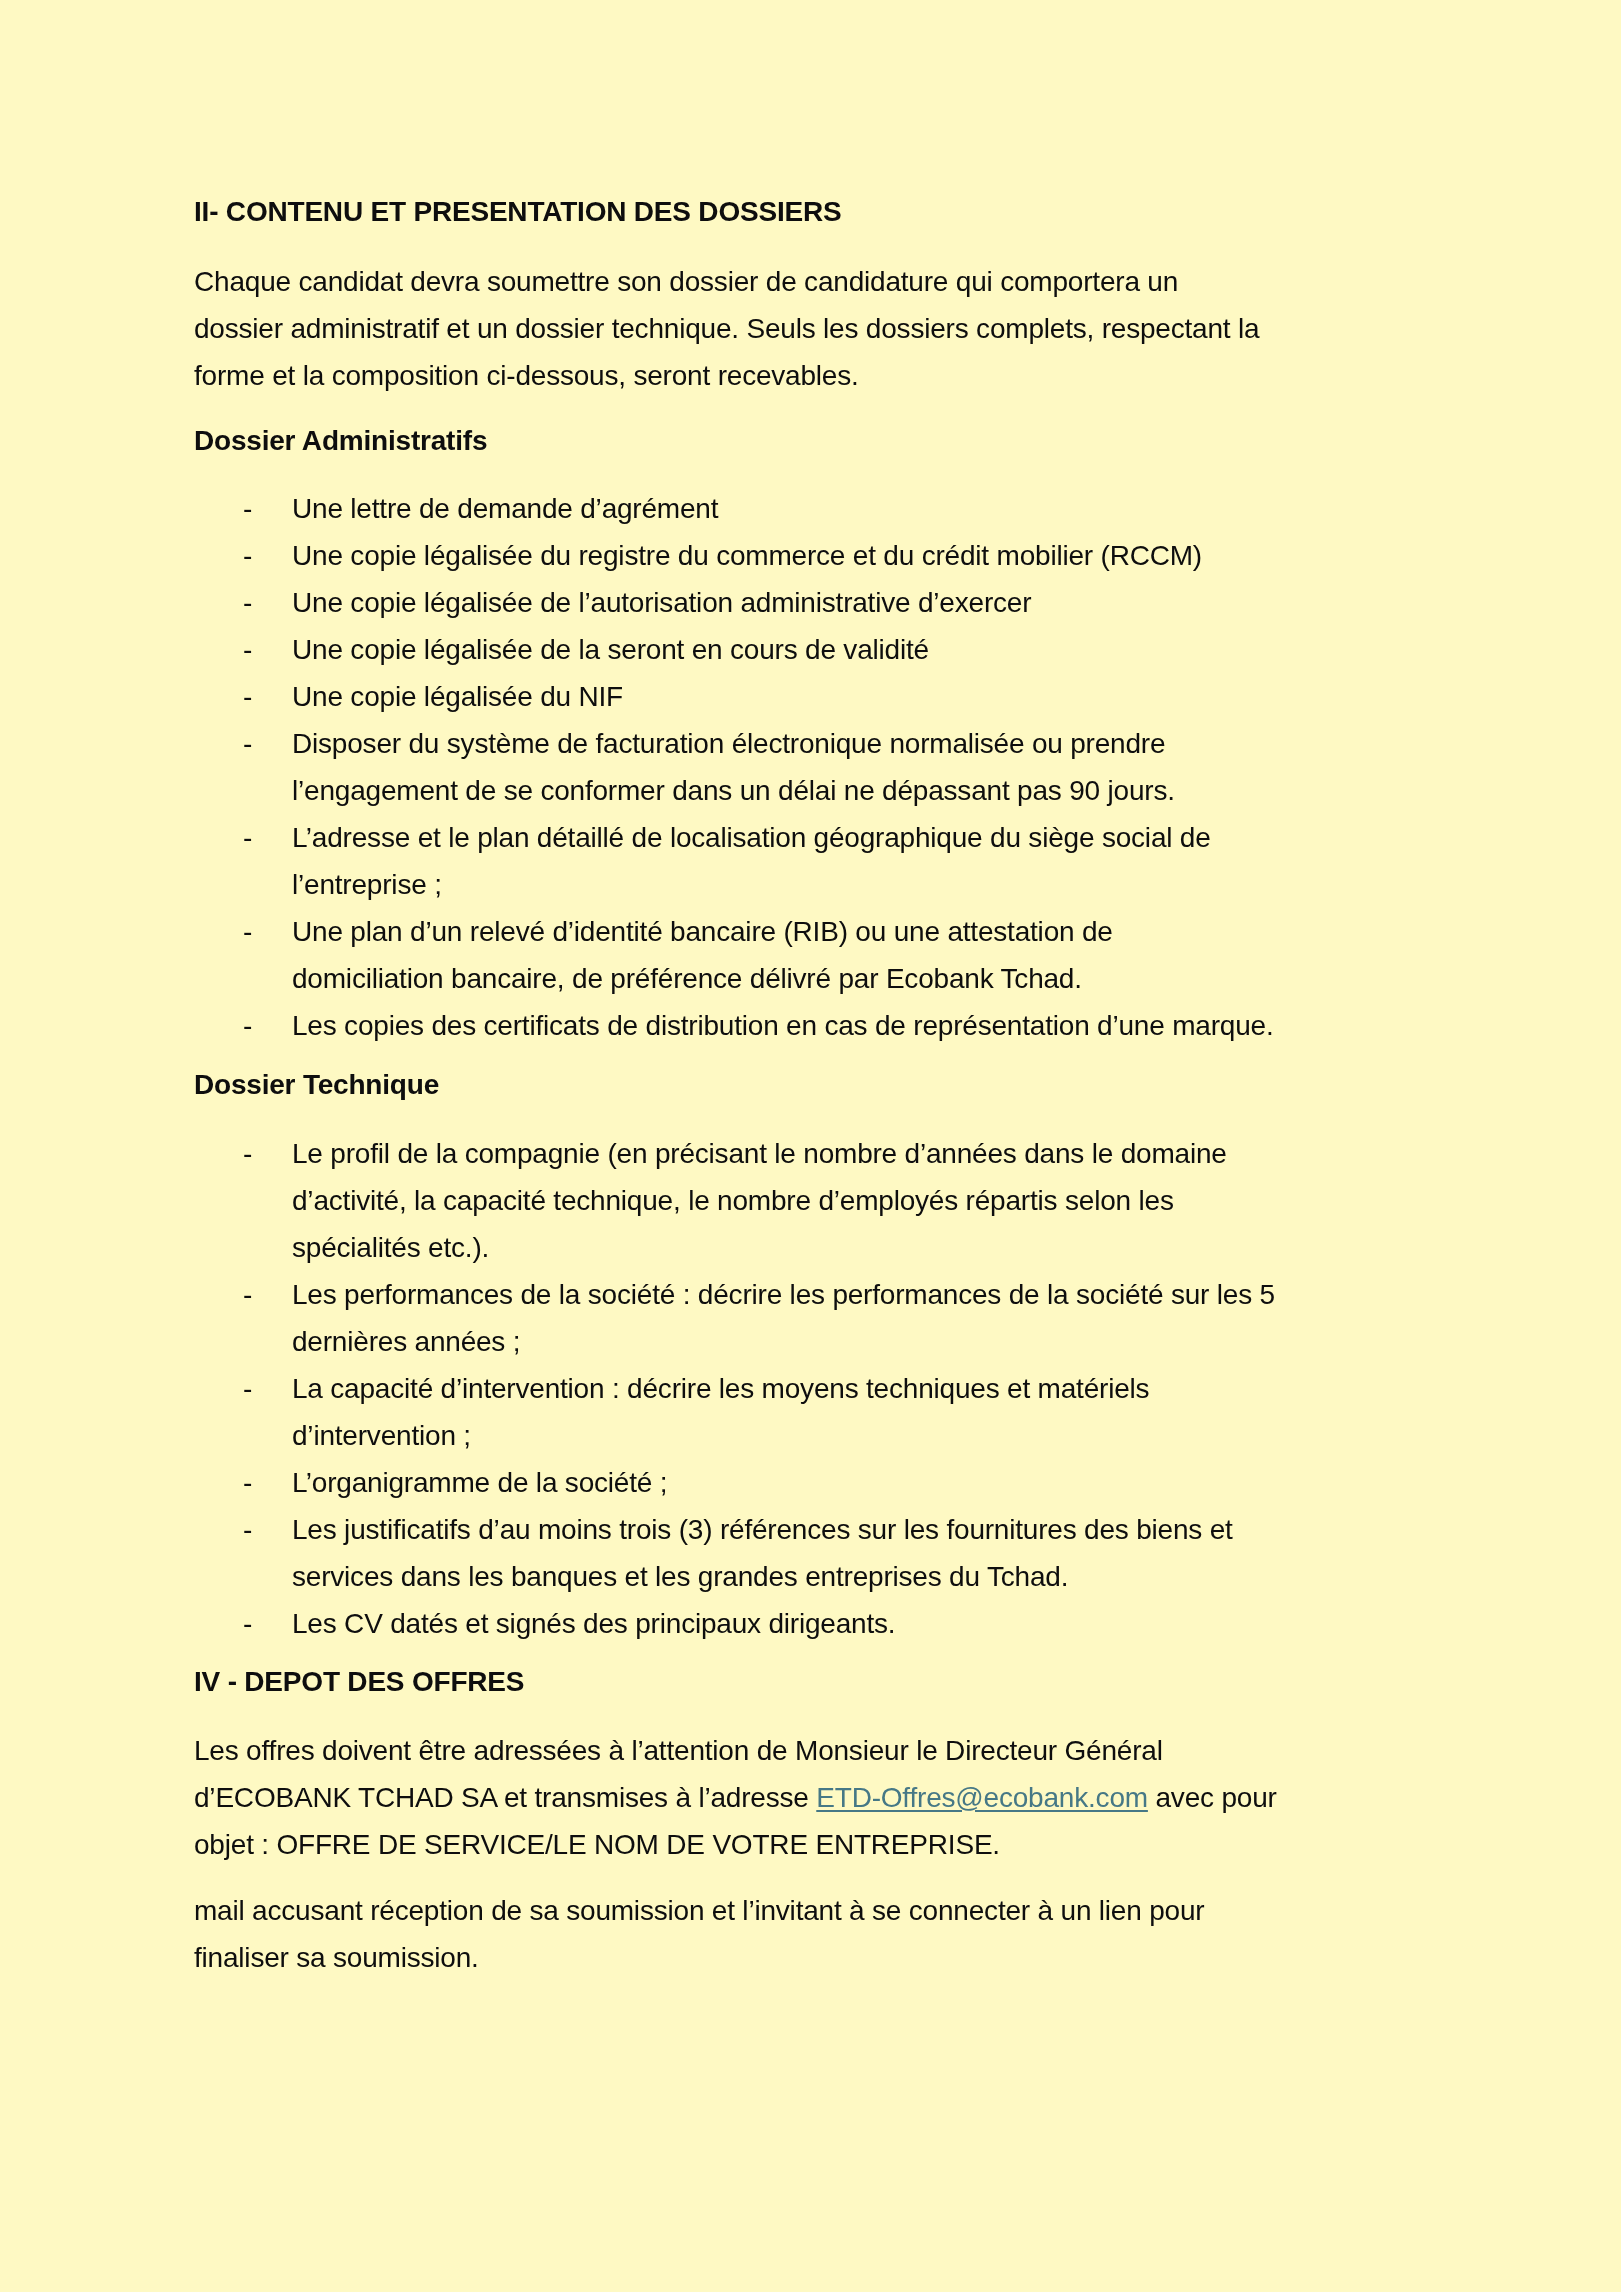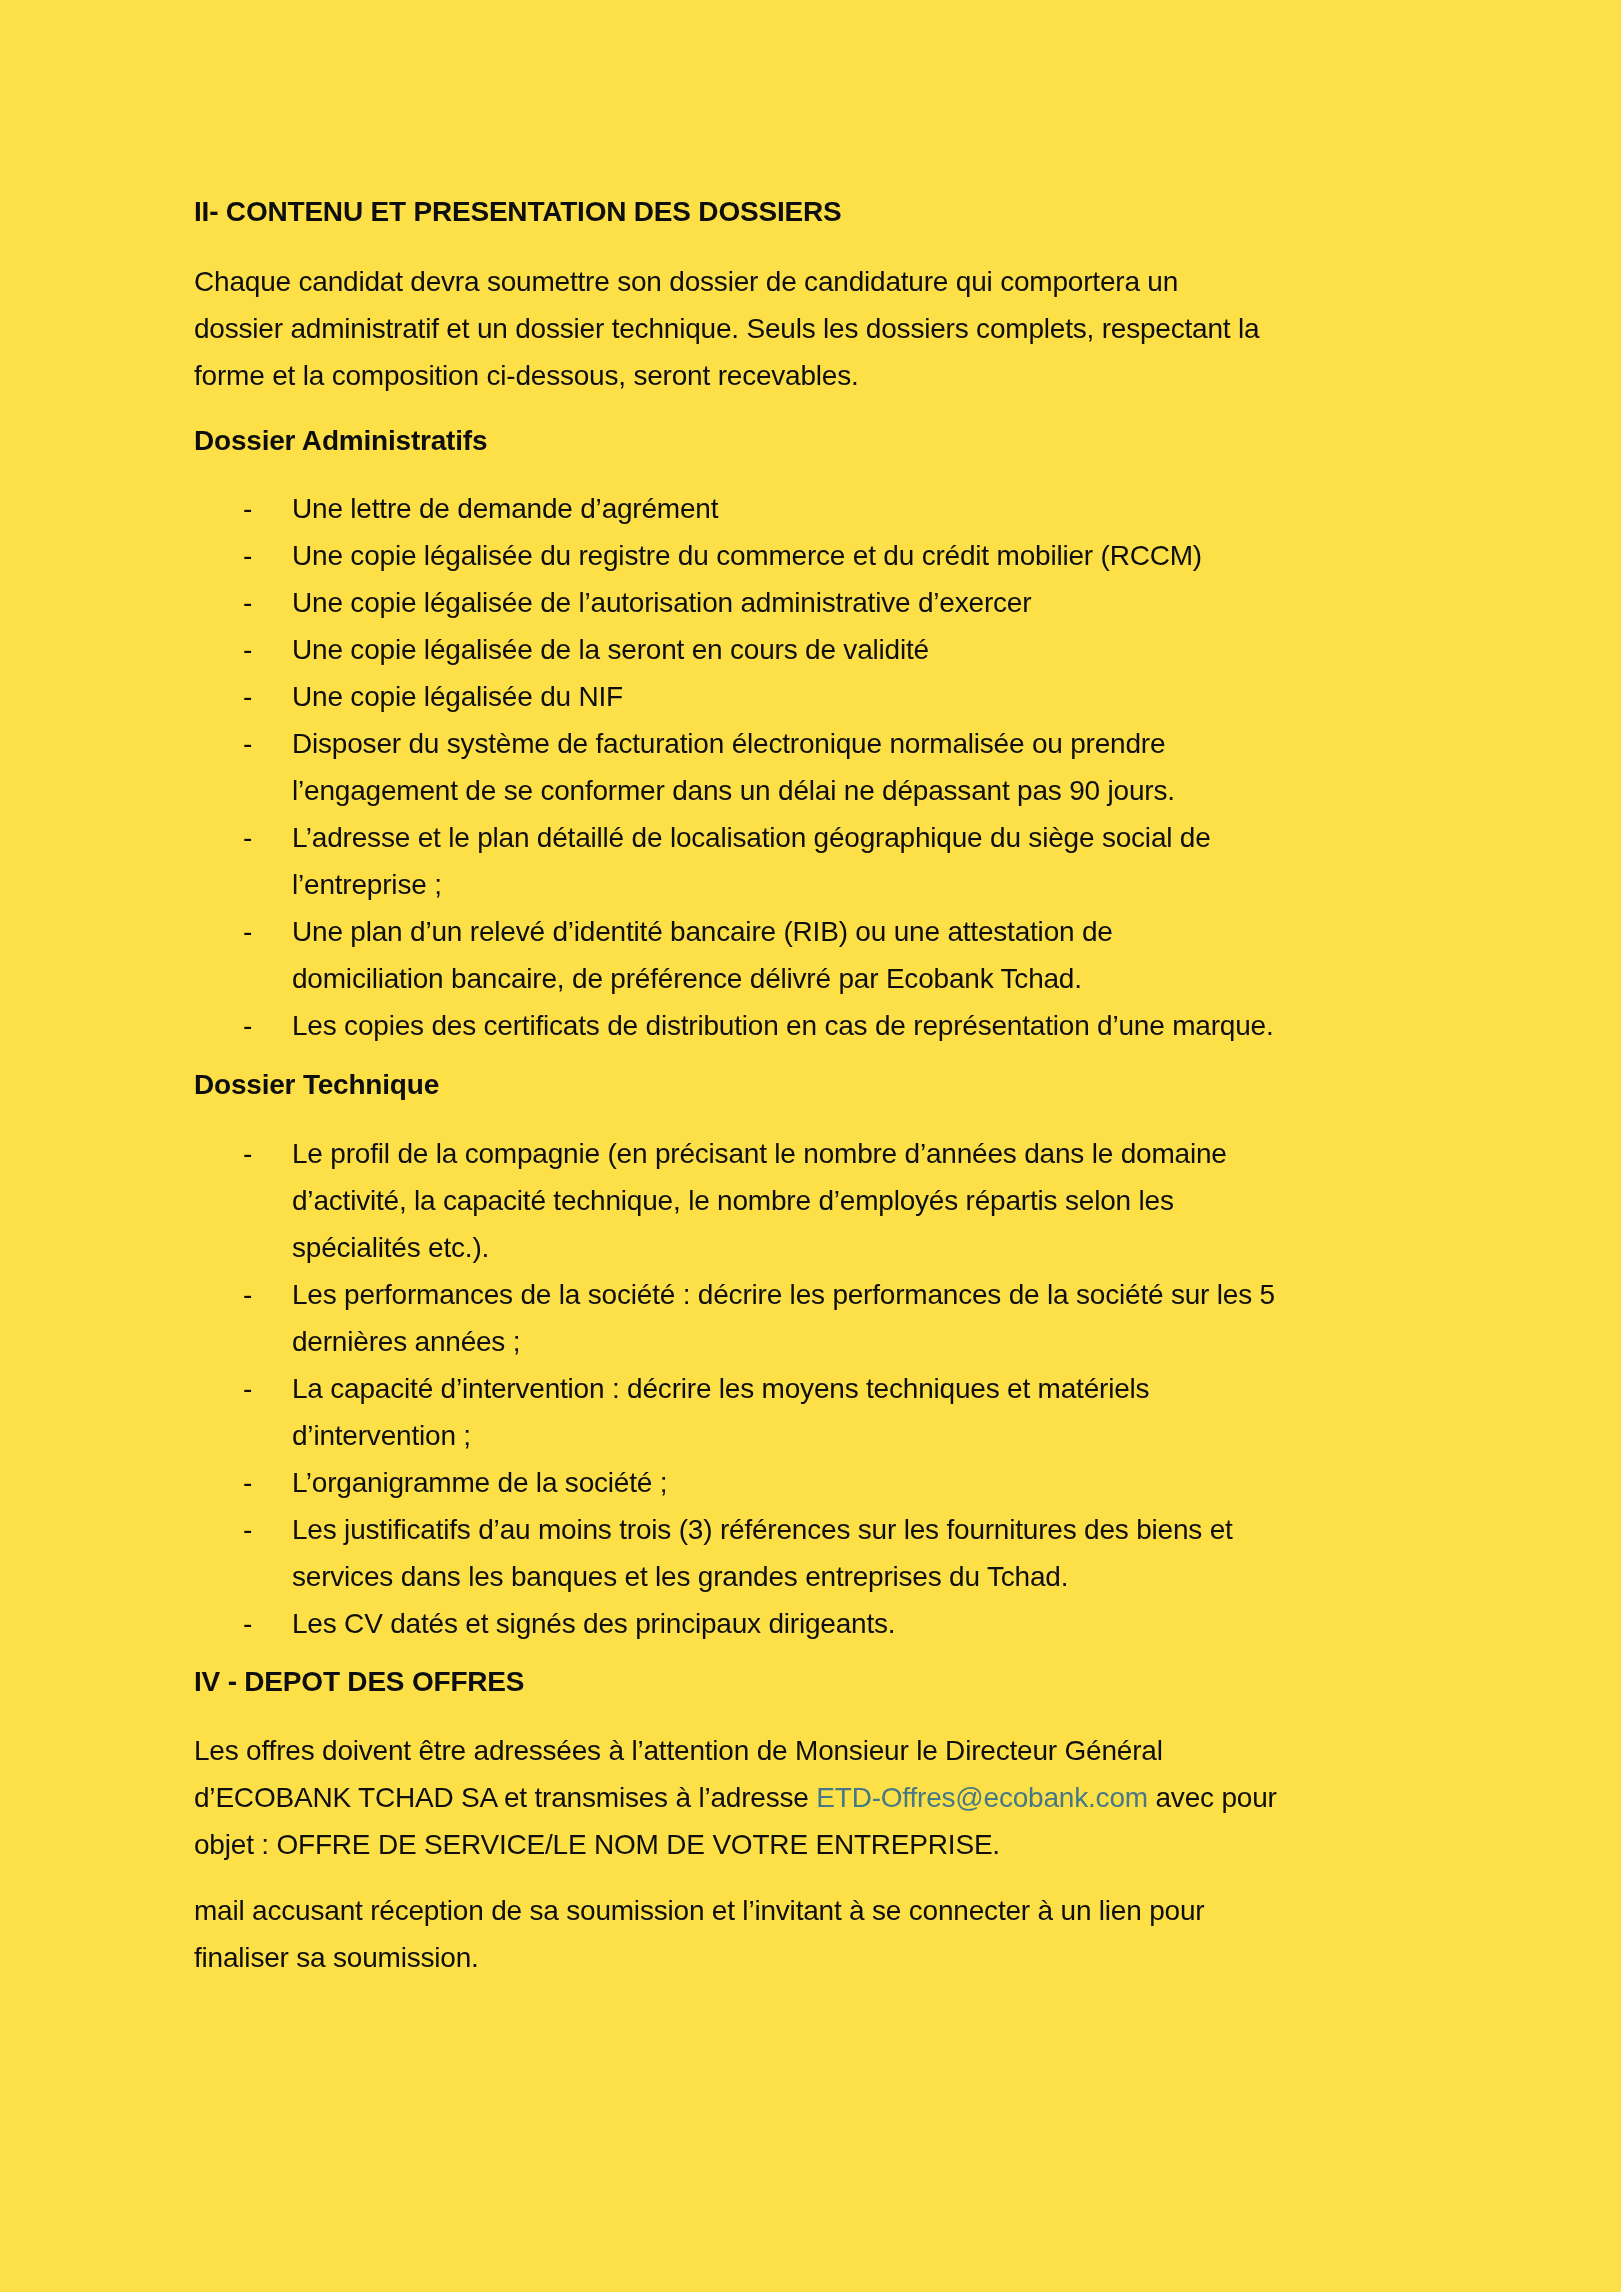--- a/index.html
+++ b/index.html
@@ -1,24 +1,24 @@
 <!DOCTYPE html>
 <html><head>
 <meta charset="utf-8">
 <style>
   html, body { margin: 0; padding: 0; background: #ffffff; }
   body { width: 1621px; height: 2293px; position: relative; overflow: hidden;
          font-family: "Liberation Sans", "DejaVu Sans", sans-serif; color: #0e0e0e; }
-  .page { position: absolute; left: 0; top: 0; width: 1621px; height: 2293px; background: #fde047; }
+  .page { position: absolute; left: 0; top: 0; width: 1621px; height: 2293px; background: #fef9c3; }
   .blk { position: absolute; left: 194px; width: 1264px; font-size: 28px; line-height: 47px; letter-spacing: -0.2px; }
   .h { font-weight: bold; }
   .list { position: absolute; left: 194px; width: 1274px; font-size: 28px; line-height: 47px; letter-spacing: -0.2px; margin: 0; padding: 0; list-style: none; }
   .li { position: relative; padding-left: 98px; }
   .dash { position: absolute; left: 49px; top: 0; }
-  .link { color: #467886; text-underline-offset: 2.9px; }
+  .link { color: #467886; text-decoration: underline; text-underline-offset: 2.9px; }
 </style>
 </head>
 <body>
 
 <div class="page">
 
   <div class="blk h" style="top:188px">II- CONTENU ET PRESENTATION DES DOSSIERS</div>
 
   <div class="blk" style="top:258px">
     <div>Chaque candidat devra soumettre son dossier de candidature qui comportera un</div>

